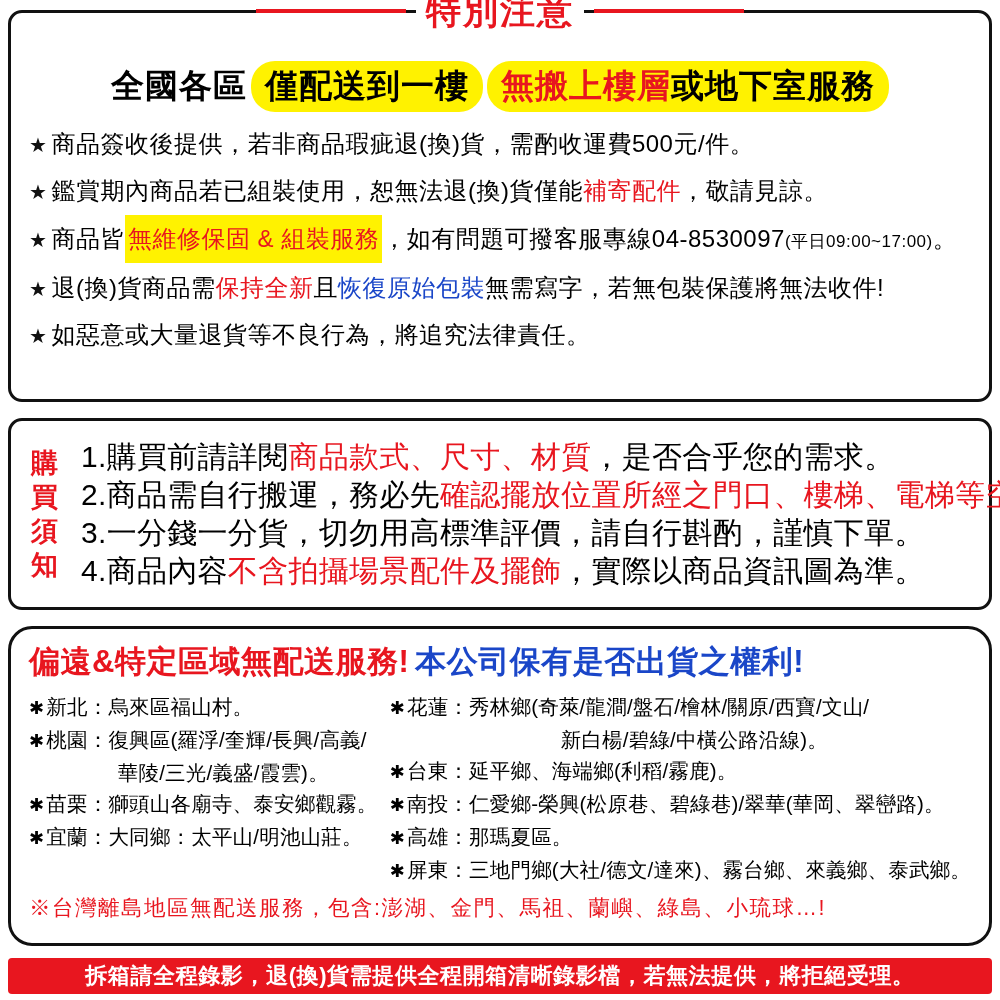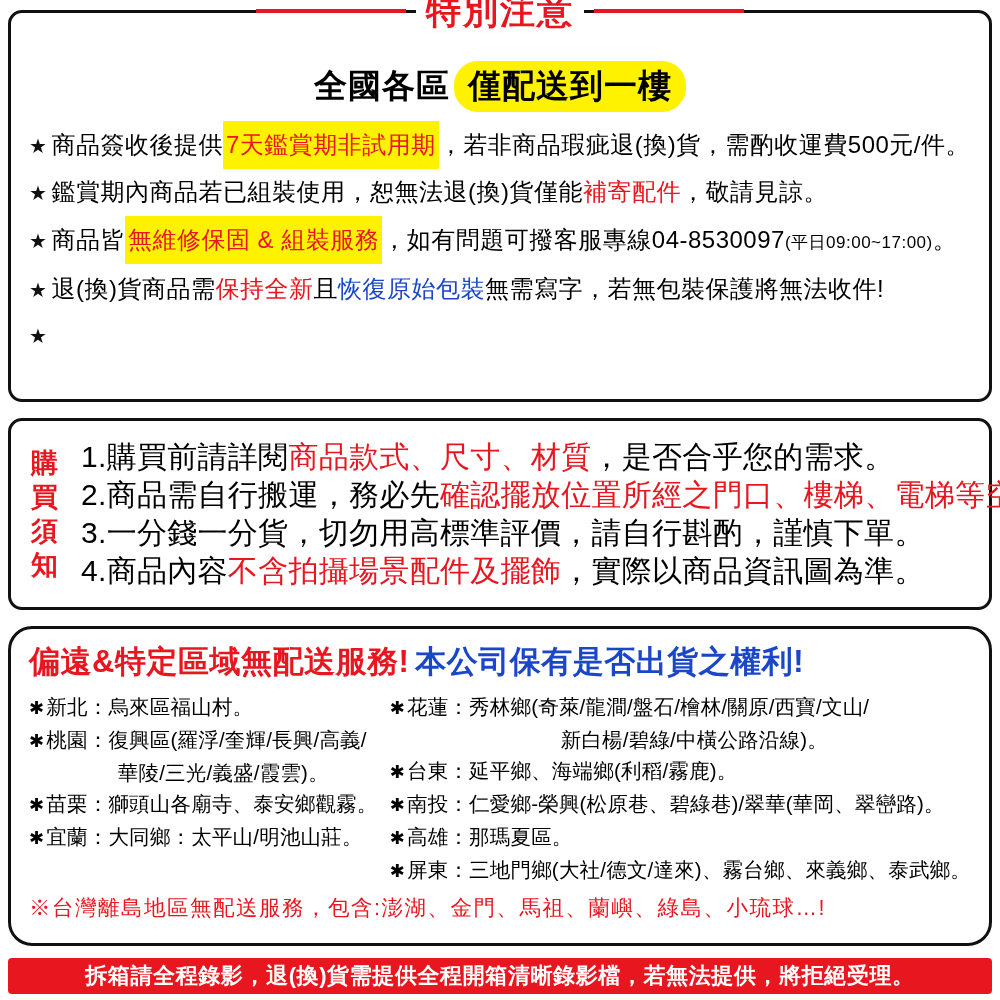--- a/index.html
+++ b/index.html
@@ -242,28 +242,28 @@
 
     <div class="notice-title-wrap">
       <div class="rule"></div>
       <div class="notice-title">特別注意</div>
       <div class="rule"></div>
     </div>
 
     <div class="banner-row">
       <span class="banner-plain">全國各區</span>
       <span class="hl-yellow">僅配送到一樓</span>
+      <span class="hl-yellow"><span class="red">無搬上樓層</span><span>或地下室服務</span></span>
     </div>
 
     <div class="bullets">
 
       <div class="bullet">
         <span class="star">★</span>
         <span>商品簽收後提供</span>
-        <span class="mark-y red">7天鑑賞期非試用期</span>
         <span>，若非商品瑕疵退(換)貨，需酌收運費500元/件。</span>
       </div>
 
       <div class="bullet">
         <span class="star">★</span>
         <span>鑑賞期內商品若已組裝使用，恕無法退(換)貨僅能</span>
         <span class="red">補寄配件</span>
         <span>，敬請見諒。</span>
       </div>
 
@@ -280,20 +280,21 @@
         <span class="star">★</span>
         <span>退(換)貨商品需</span>
         <span class="red">保持全新</span>
         <span>且</span>
         <span class="blue">恢復原始包裝</span>
         <span>無需寫字，若無包裝保護將無法收件!</span>
       </div>
 
       <div class="bullet">
         <span class="star">★</span>
+        <span>如惡意或大量退貨等不良行為，將追究法律責任。</span>
       </div>
 
     </div>
   </div>
 
   <div class="notes-box">
     <div class="notes-label">
       <div>購</div>
       <div>買</div>
       <div>須</div>

